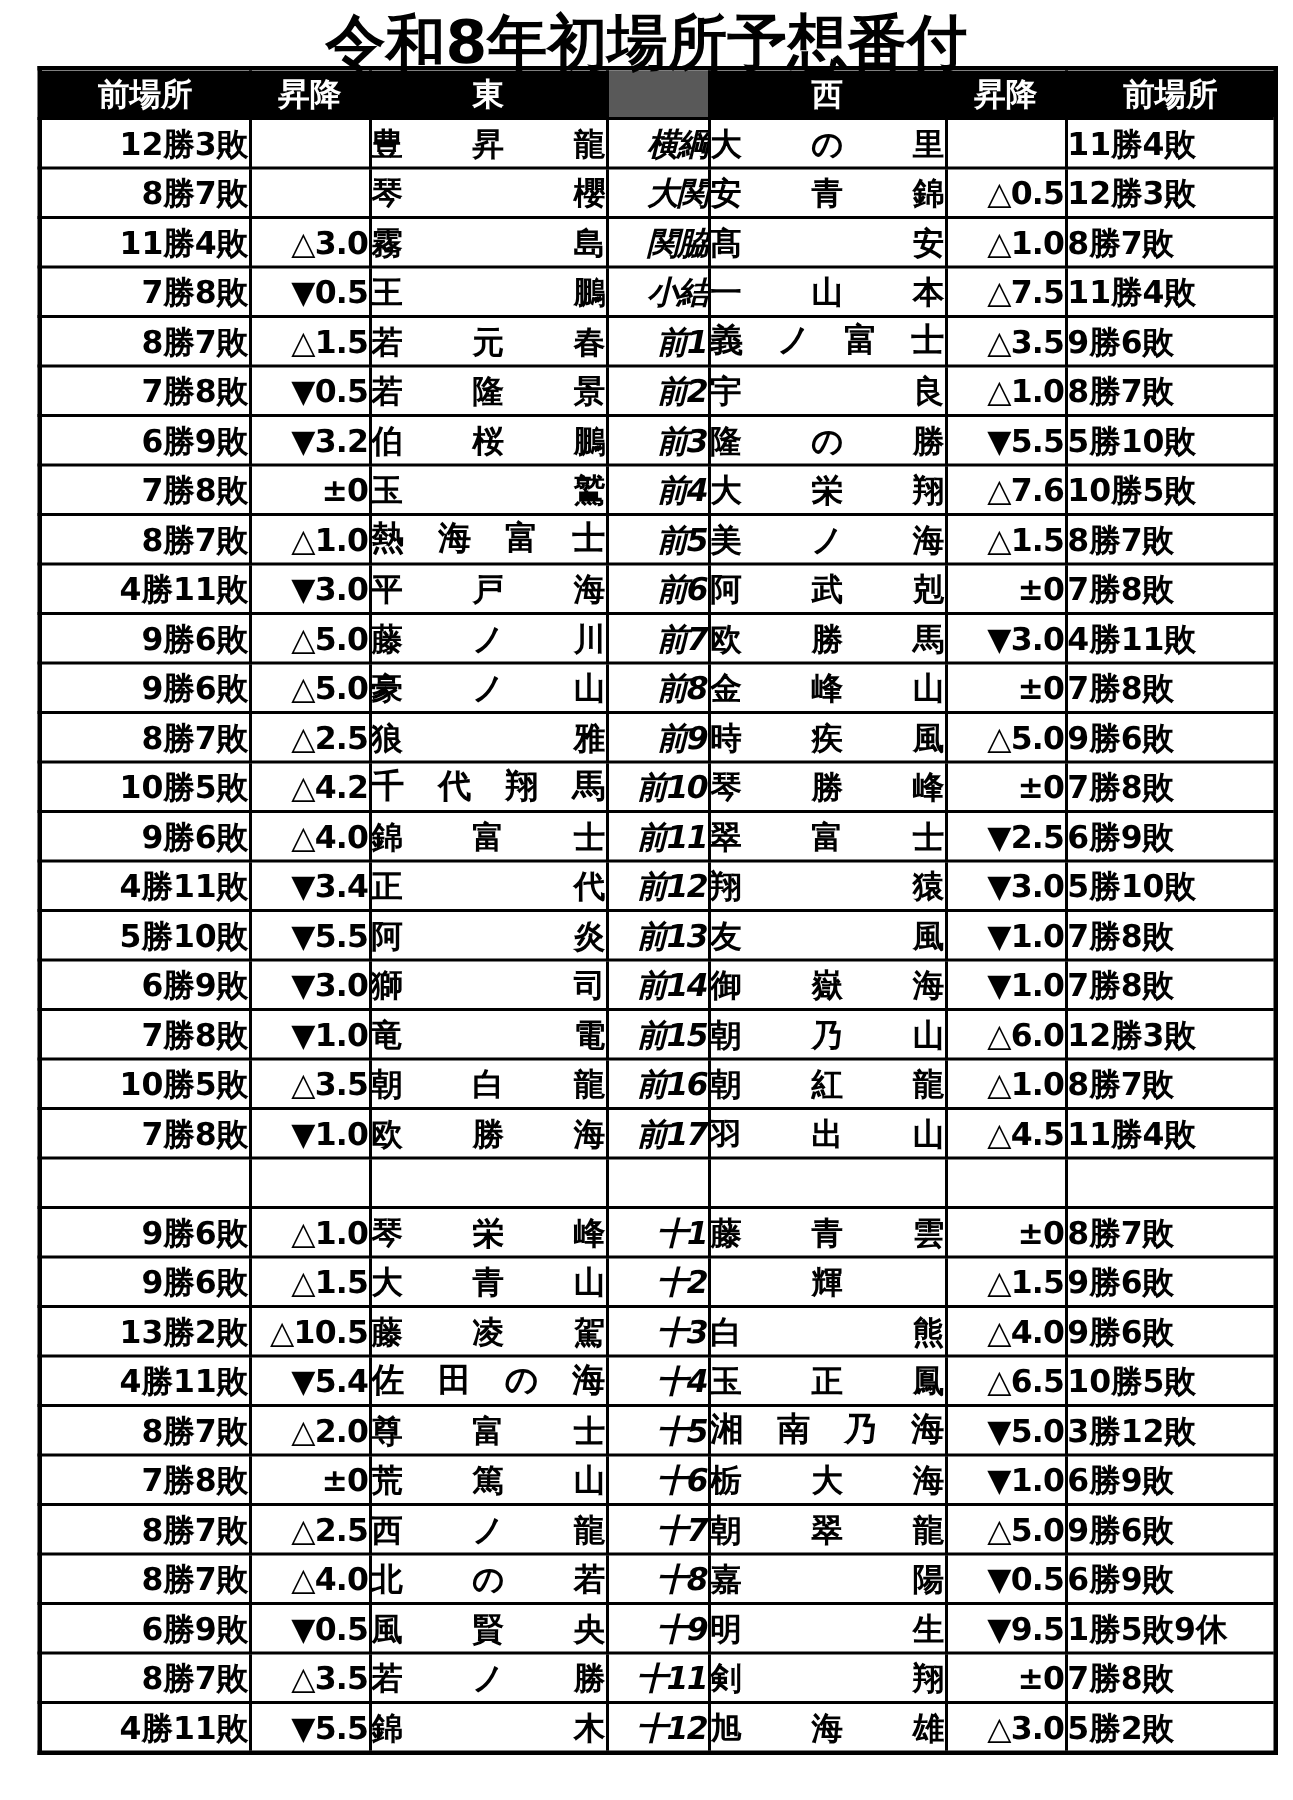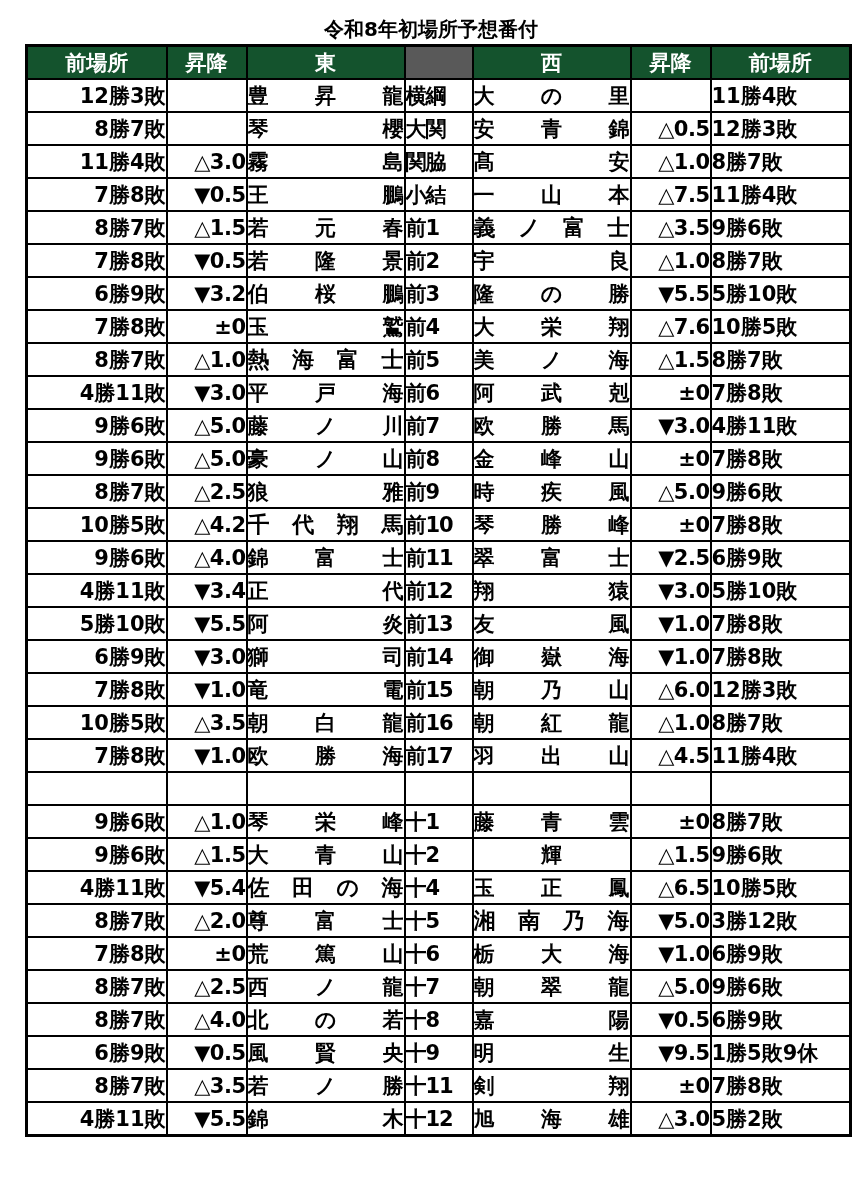--- a/index.html
+++ b/index.html
@@ -16,21 +16,21 @@
     overflow: hidden;
   }
   #page {
     position: relative;
     width: 862px;
     height: 1200px;
     background: #ffffff;
   }
   #title {
     text-align: center;
-    font-size: 20px;
+    font-size: 40px;
     font-weight: bold;
     line-height: 42px;
     letter-spacing: 0px;
     padding-top: 8px;
     height: 44px;
     box-sizing: border-box;
     color: #000000;
   }
   #table-wrap {
     margin: 0 auto;
@@ -55,21 +55,21 @@
     overflow: hidden;
     white-space: nowrap;
   }
   
   col.c-prev   { width: 140px; }
   col.c-move   { width: 80px;  }
   col.c-name   { width: 158px; }
   col.c-rank   { width: 68px;  }
 
   thead th {
-    background: #14532d;
+    background: #000000;
     color: #ffffff;
     text-align: center;
     font-size: 22px;
     height: 30px;
     line-height: 29px;
   }
   thead th.blankhead { background: #595959; }
 
   td.prev-left {
     text-align: right;
@@ -81,23 +81,24 @@
     padding-left: 3px;
     font-size: 21px;
   }
   td.move {
     text-align: right;
     padding-right: 3px;
     font-size: 20px;
     letter-spacing: -0.5px;
   }
   td.rank {
-    text-align: left;
+    text-align: right;
     font-size: 21px;
     letter-spacing: -1px;
+    font-style: italic;
   }
   td.name {
     text-align: center;
     padding: 0 10px;
     font-size: 23px;
   }
   td.name .nm {
     display: flex;
     justify-content: space-between;
     align-items: center;
@@ -613,20 +614,40 @@
               </span>
             </td>
             <td class="rank">十2</td>
             <td class="name">
               <span class="nm one">輝</span>
             </td>
             <td class="move">△1.5</td>
             <td class="prev-right">9勝6敗</td>
           </tr>
           <tr>
+            <td class="prev-left">13勝2敗</td>
+            <td class="move">△10.5</td>
+            <td class="name">
+              <span class="nm">
+                <span>藤</span>
+                <span>凌</span>
+                <span>駕</span>
+              </span>
+            </td>
+            <td class="rank">十3</td>
+            <td class="name">
+              <span class="nm">
+                <span>白</span>
+                <span>熊</span>
+              </span>
+            </td>
+            <td class="move">△4.0</td>
+            <td class="prev-right">9勝6敗</td>
+          </tr>
+          <tr>
             <td class="prev-left">4勝11敗</td>
             <td class="move">▼5.4</td>
             <td class="name">
               <span class="nm four">
                 <span>佐</span>
                 <span>田</span>
                 <span>の</span>
                 <span>海</span>
               </span>
             </td>

